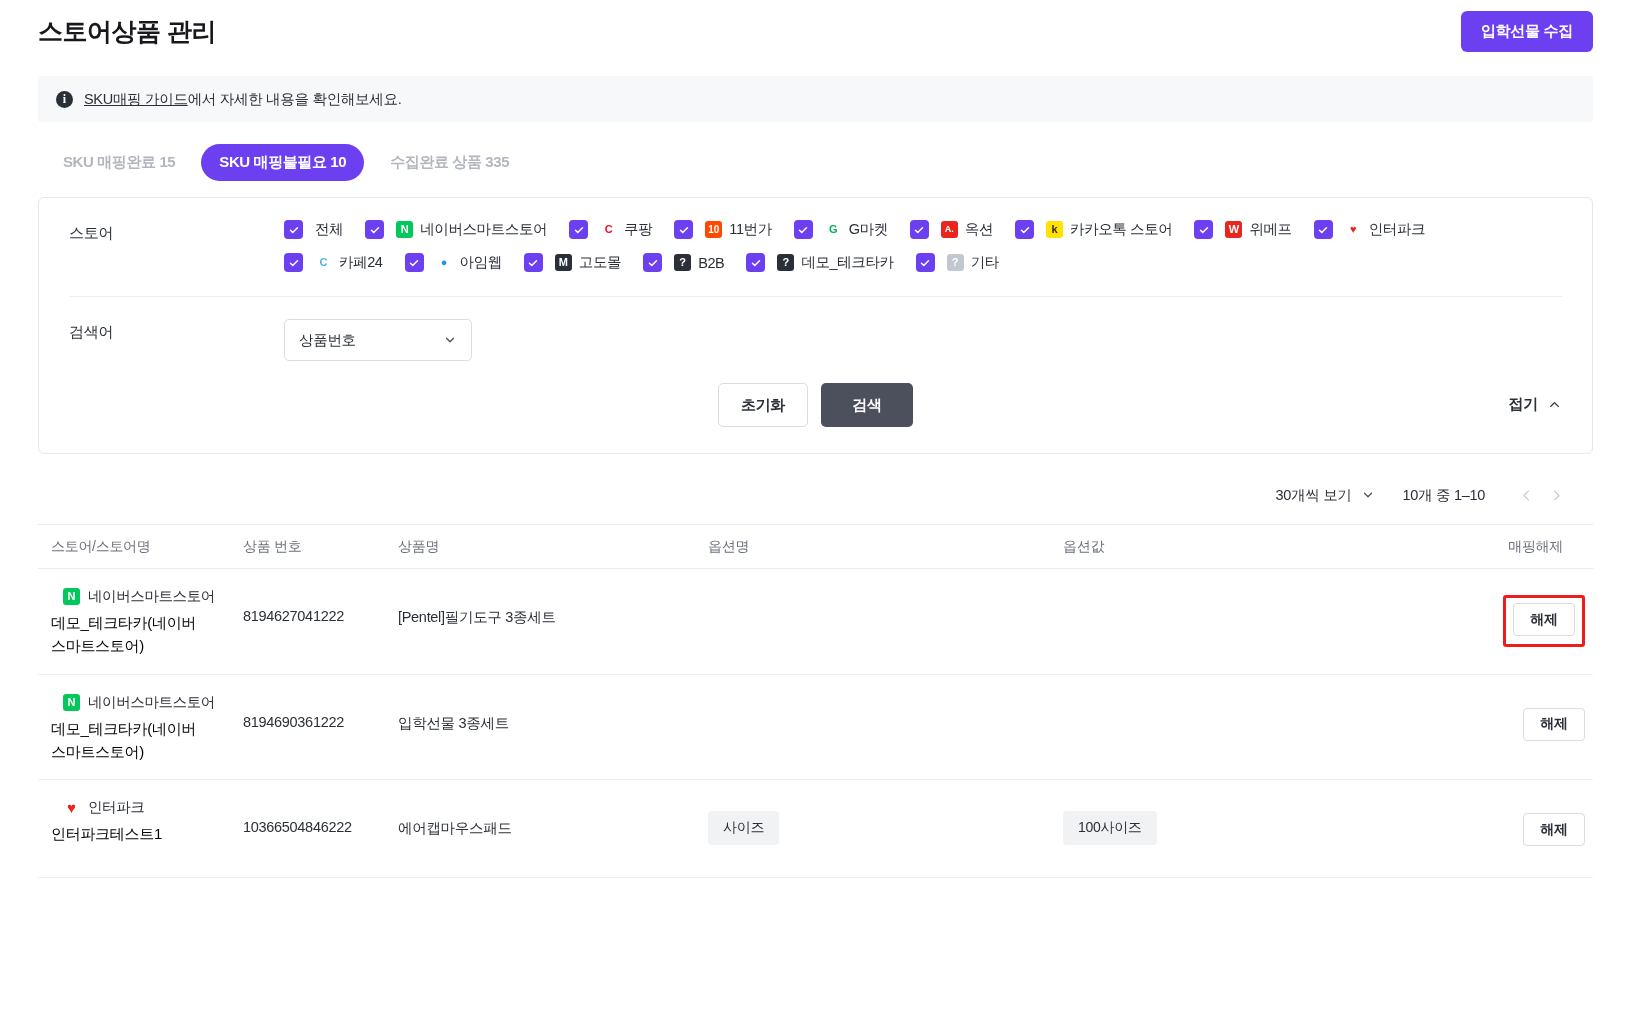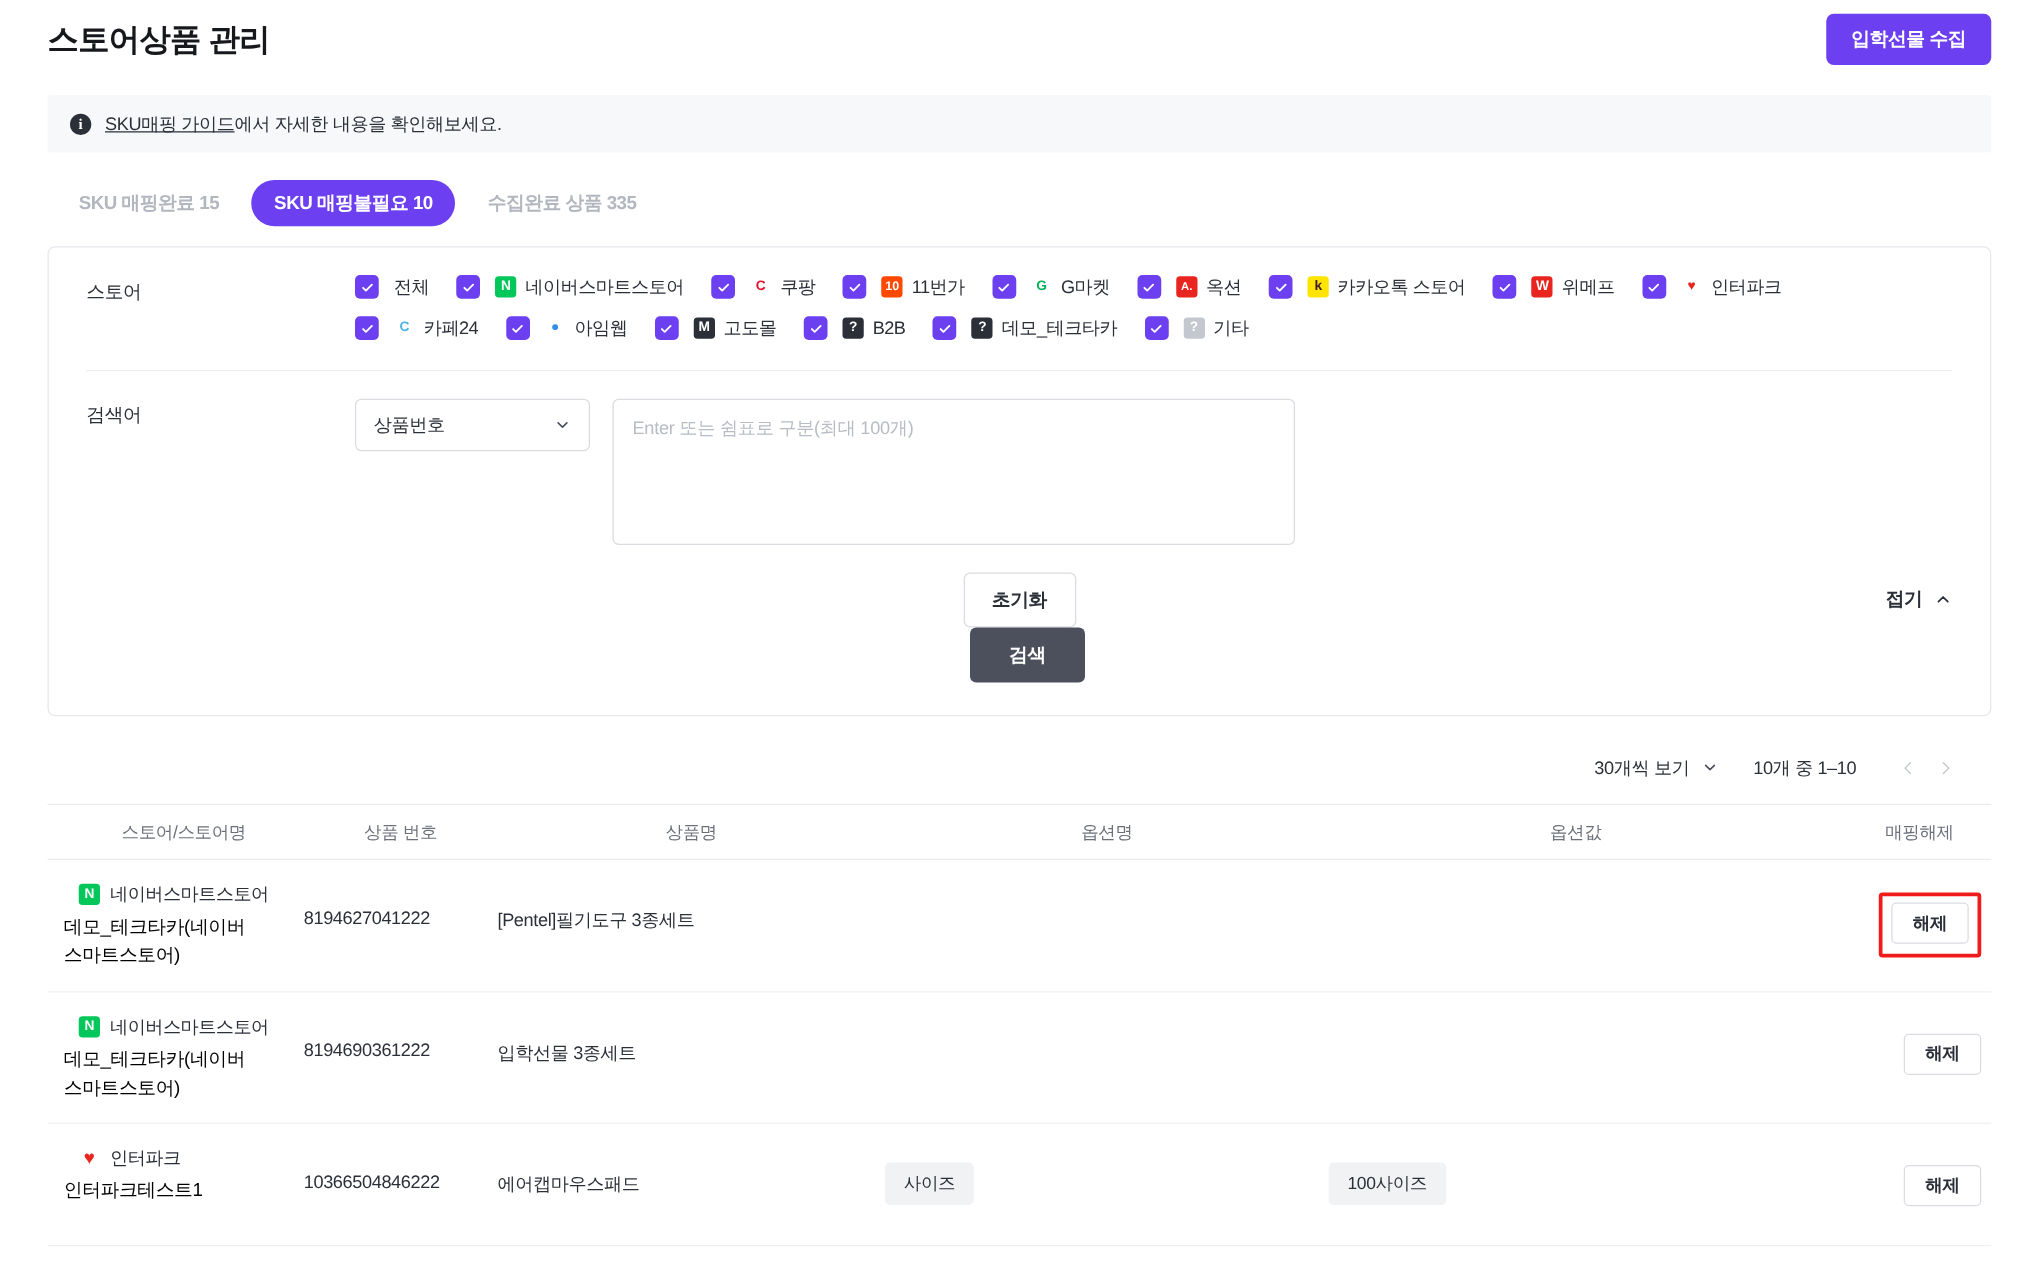--- a/index.html
+++ b/index.html
@@ -82,22 +82,22 @@
     padding: 0 14px; cursor: pointer;
   }
   .select-val { font-size: 14.5px; color: #2b2f38; letter-spacing: -0.3px; }
   .textarea-box {
     margin-left: 18px; width: 546px; height: 117px; border: 1px solid #d9dce1;
     border-radius: 5px; background: #fff; padding: 13px 15px;
   }
   .ta-placeholder { font-size: 14.5px; color: #b7bbc3; letter-spacing: -0.2px; }
 
   .actions {
-    display: flex; align-items: center; justify-content: center;
-    padding-bottom: 26px; position: relative; flex-direction: column;
+    display: flex; align-items: flex-end; justify-content: center;
+    padding-bottom: 26px; position: relative;
   }
   .btn-reset {
     width: 90px; height: 44px; border: 1px solid #d9dce1; background: #fff;
     border-radius: 5px; font-size: 15px; font-weight: 700; color: #2b2f38;
     cursor: pointer; font-family: "Liberation Sans", sans-serif; letter-spacing: -0.3px;
   }
   .btn-search {
     width: 92px; height: 44px; background: #4b505c; border: none; margin-left: 13px;
     border-radius: 5px; font-size: 15px; font-weight: 700; color: #fff;
     cursor: pointer; font-family: "Liberation Sans", sans-serif; letter-spacing: -0.3px;
@@ -120,21 +120,21 @@
     width: 30px; height: 30px; display: flex; align-items: center; justify-content: center;
     cursor: pointer;
   }
 
   
   .table { margin: 0 38px; border-top: 1px solid #e9ebee; }
   .thead, .trow { display: flex; align-items: flex-start; }
   .thead {
     height: 44px; align-items: center; border-bottom: 1px solid #e9ebee;
   }
-  .th { font-size: 14px; color: #6b707b; letter-spacing: -0.3px; text-align: center; }
+  .th { font-size: 14px; color: #6b707b; letter-spacing: -0.3px; }
   .trow { border-bottom: 1px solid #eef0f2; padding: 18px 0 16px 0; min-height: 98px; }
   .c-store { width: 205px; flex: none; padding-left: 13px; }
   .c-num   { width: 155px; flex: none; }
   .c-name  { width: 310px; flex: none; }
   .c-opt   { width: 355px; flex: none; }
   .c-val   { width: 395px; flex: none; }
   .c-act   { flex: 1; display: flex; justify-content: flex-end; padding-right: 8px; }
   .thead .c-act { justify-content: flex-end; padding-right: 30px; }
 
   .store-cell-top { display: flex; align-items: center; gap: 8px; }
@@ -327,23 +327,20 @@
 
     <div class="filter-row">
       <div class="filter-label">검색어</div>
       <div class="search-area">
         <div class="select-box">
           <span class="select-val">상품번호</span>
           <svg width="14" height="14" viewBox="0 0 24 24" fill="none">
               <path d="M6 9l6 6 6-6" stroke="#4b505c" stroke-width="2.2" stroke-linecap="round" stroke-linejoin="round"></path>
             </svg>
         </div>
-        <div class="textarea-box">
-          <div class="ta-placeholder">Enter 또는 쉼표로 구분(최대 100개)</div>
-        </div>
       </div>
     </div>
 
     <div class="actions">
       <button class="btn-reset">초기화</button>
       <button class="btn-search">검색</button>
       <div class="collapse">
         <span class="collapse-label">접기</span>
         <svg width="15" height="15" viewBox="0 0 24 24" fill="none">
             <path d="M6 15l6-6 6 6" stroke="#2b2f38" stroke-width="2.2" stroke-linecap="round" stroke-linejoin="round"></path>

